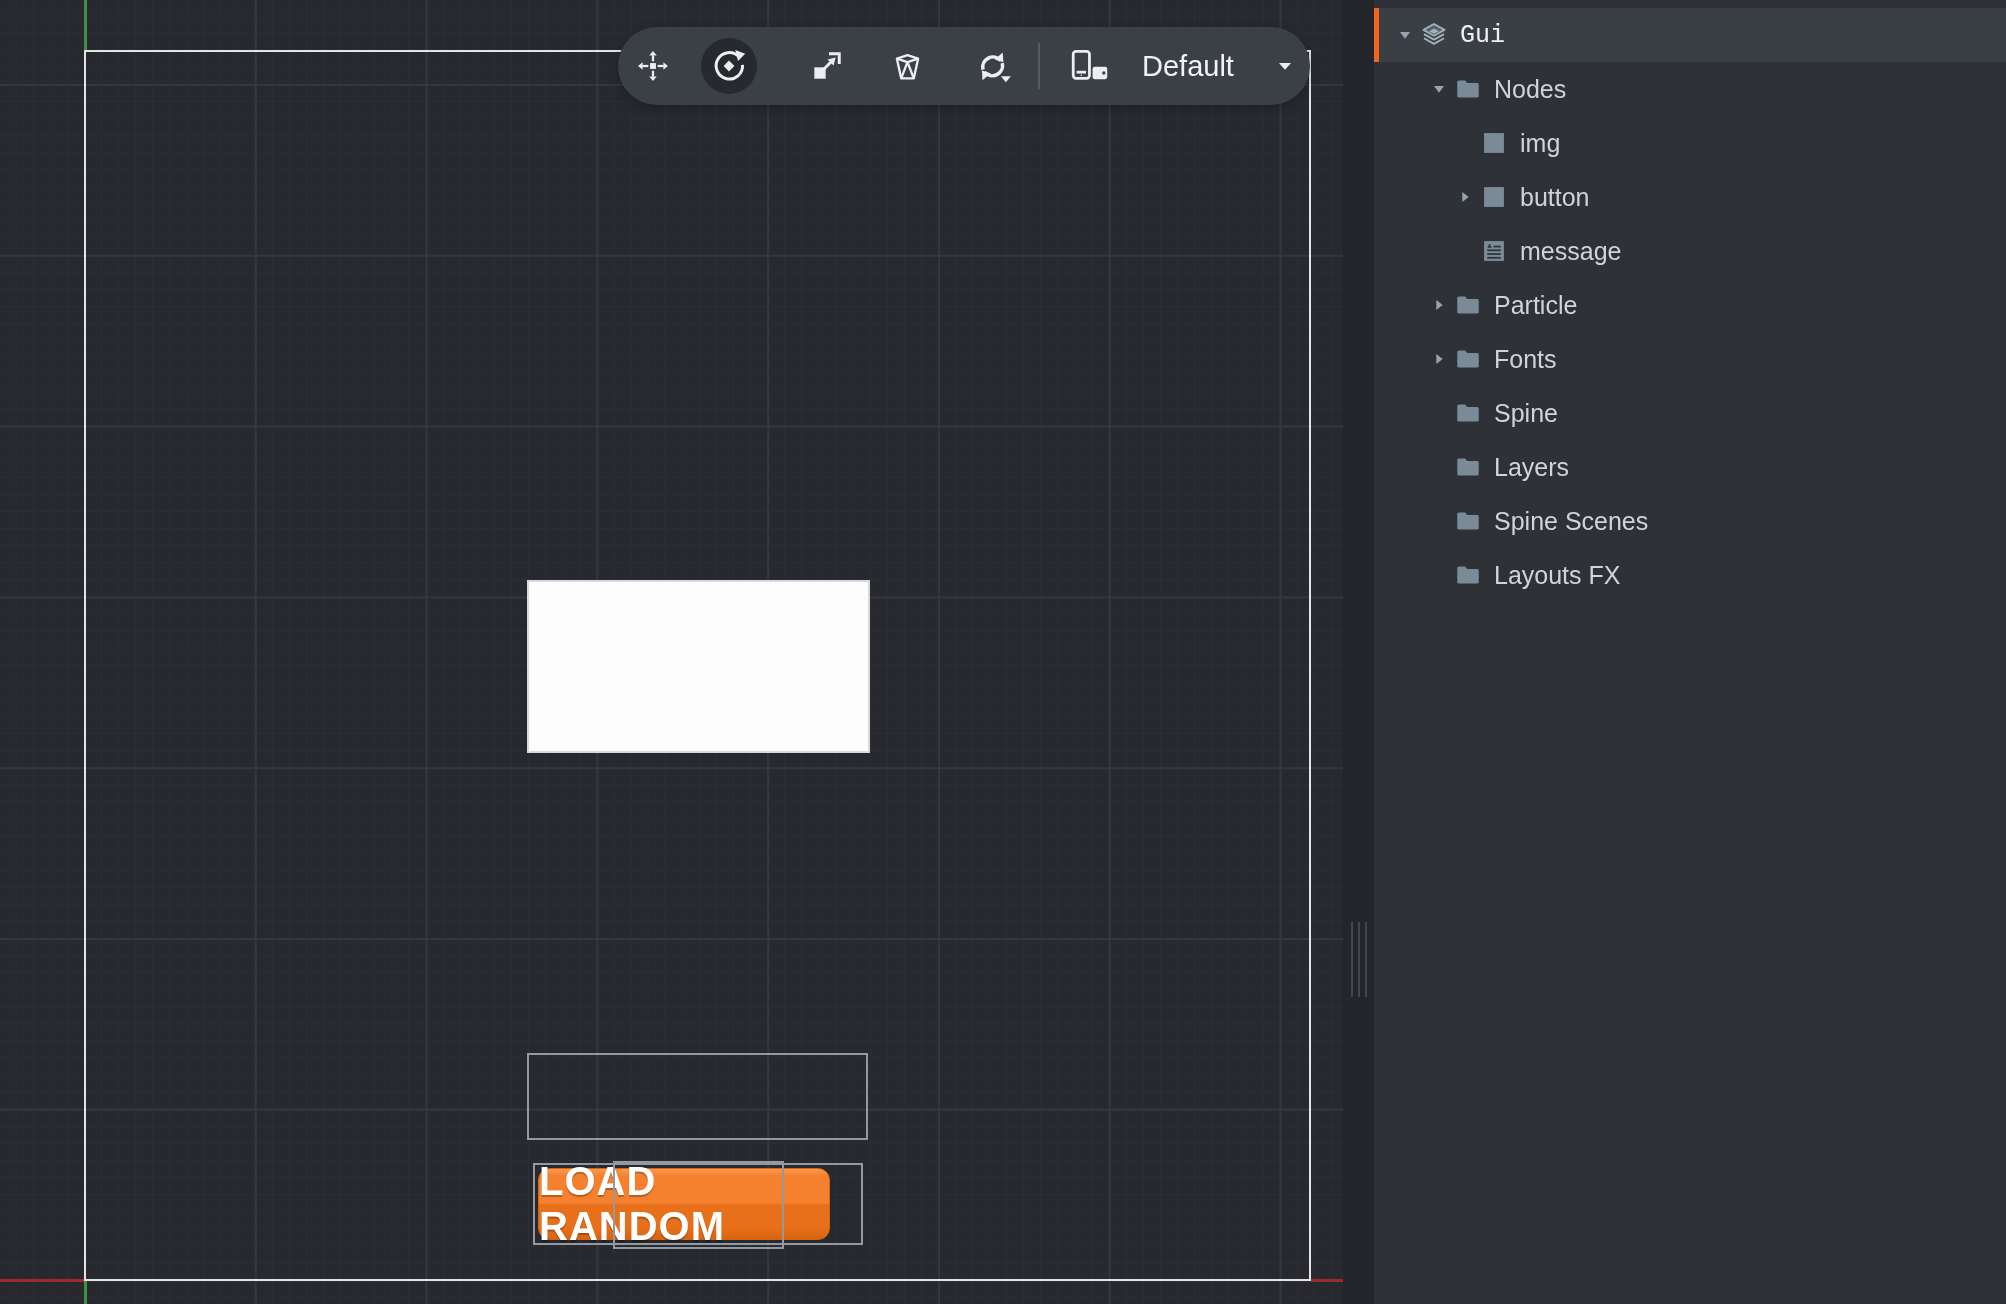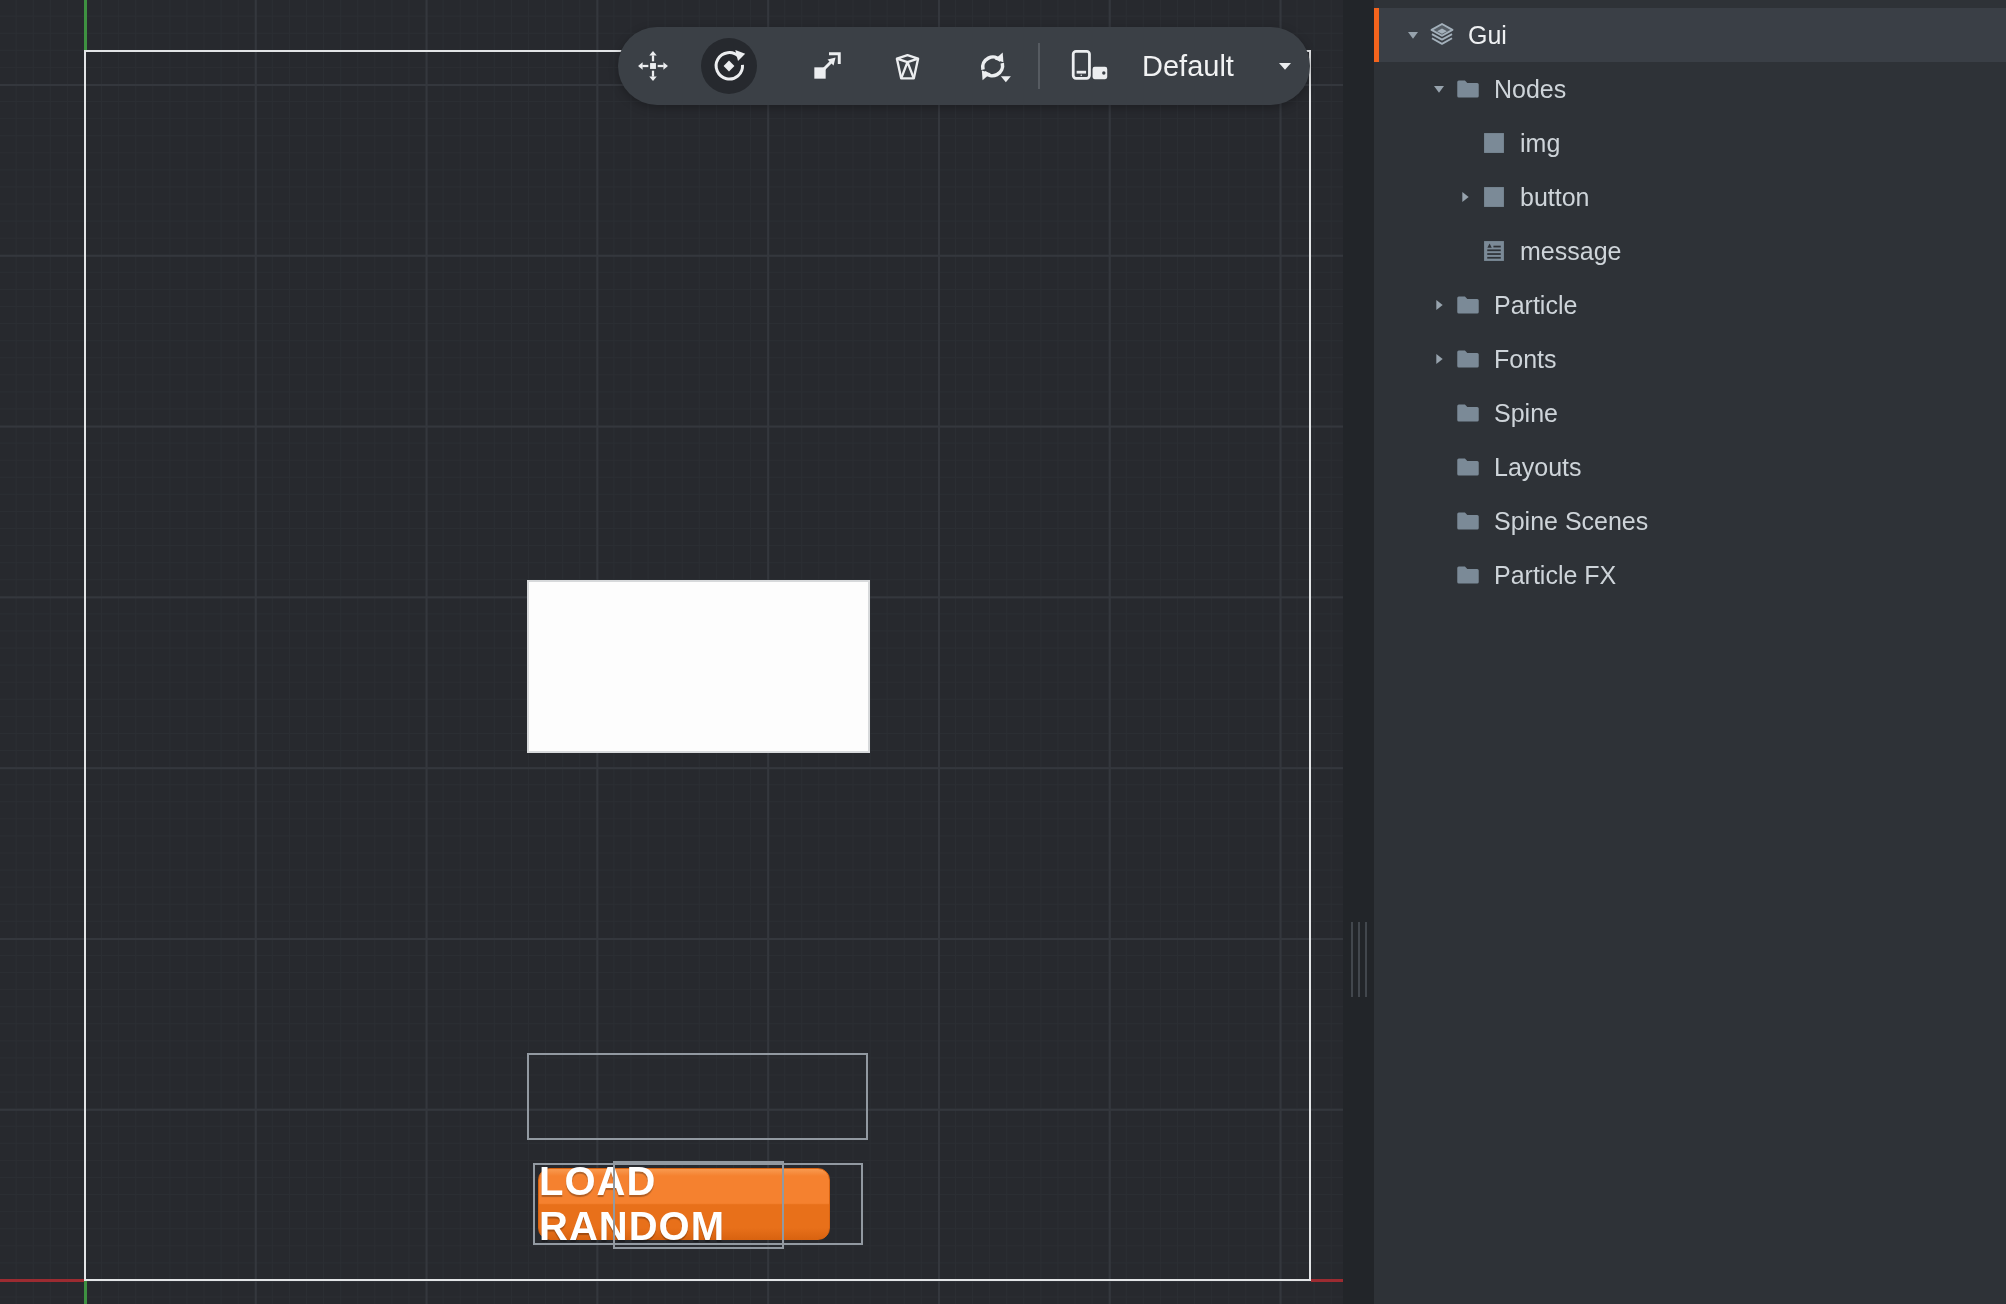--- a/index.html
+++ b/index.html
@@ -99,21 +99,21 @@
   #outline-panel{
     position:absolute;left:1374px;top:0;width:632px;height:1304px;
     background:var(--panel-bg);
   }
   #outline-rows{position:absolute;left:0;top:8px;width:100%;}
   .tree-row{
     position:relative;height:54px;display:flex;align-items:center;
     color:var(--tree-text);font-size:25px;cursor:pointer;
   }
   .tree-row.selected{background:var(--row-selected-bg);color:var(--tree-text-selected);}
-  .tree-row.level0{padding-left:28px;}
+  .tree-row.level0{padding-left:20px;font-family:Liberation Mono, monospace;}
   .tree-row.level1{padding-left:54px;}
   .tree-row.level2{padding-left:80px;}
   .accent-bar{position:absolute;left:0;top:0;width:5px;height:100%;background:var(--accent-orange);}
   .expander{width:22px;height:22px;margin-right:4px;display:flex;align-items:center;justify-content:center;color:#97a3ad;flex:0 0 auto;}
   .expander svg{width:16px;height:16px;display:block;}
   .tree-icon{width:28px;height:28px;margin-right:12px;display:flex;align-items:center;justify-content:center;color:var(--tree-icon);flex:0 0 auto;}
   .tree-icon svg{width:28px;height:28px;display:block;}
   .tree-row.selected .tree-icon{color:#a3b0bb;}
   .tree-label{white-space:nowrap;}
 </style>
@@ -329,36 +329,36 @@
           </span>
           <span class="tree-label">Spine</span>
         </div>
         <div class="tree-row level1">
           <span class="expander"></span>
           <span class="tree-icon">
             <svg viewBox="0 0 24 24">
               <path d="M2.8 6 a1.3 1.3 0 0 1 1.3 -1.3 h5.3 l2 2.1 h8.5 a1.3 1.3 0 0 1 1.3 1.3 v9.9 a1.3 1.3 0 0 1 -1.3 1.3 H4.1 a1.3 1.3 0 0 1 -1.3 -1.3 Z" fill="currentColor"></path>
             </svg>
           </span>
-          <span class="tree-label">Layouts</span>
+          <span class="tree-label">Layers</span>
         </div>
         <div class="tree-row level1">
           <span class="expander"></span>
           <span class="tree-icon">
             <svg viewBox="0 0 24 24">
               <path d="M2.8 6 a1.3 1.3 0 0 1 1.3 -1.3 h5.3 l2 2.1 h8.5 a1.3 1.3 0 0 1 1.3 1.3 v9.9 a1.3 1.3 0 0 1 -1.3 1.3 H4.1 a1.3 1.3 0 0 1 -1.3 -1.3 Z" fill="currentColor"></path>
             </svg>
           </span>
           <span class="tree-label">Spine Scenes</span>
         </div>
         <div class="tree-row level1">
           <span class="expander"></span>
           <span class="tree-icon">
             <svg viewBox="0 0 24 24">
               <path d="M2.8 6 a1.3 1.3 0 0 1 1.3 -1.3 h5.3 l2 2.1 h8.5 a1.3 1.3 0 0 1 1.3 1.3 v9.9 a1.3 1.3 0 0 1 -1.3 1.3 H4.1 a1.3 1.3 0 0 1 -1.3 -1.3 Z" fill="currentColor"></path>
             </svg>
           </span>
-          <span class="tree-label">Particle FX</span>
+          <span class="tree-label">Layouts FX</span>
         </div>
       </div>
   </div>
 
 </div>
 
 </body></html>

